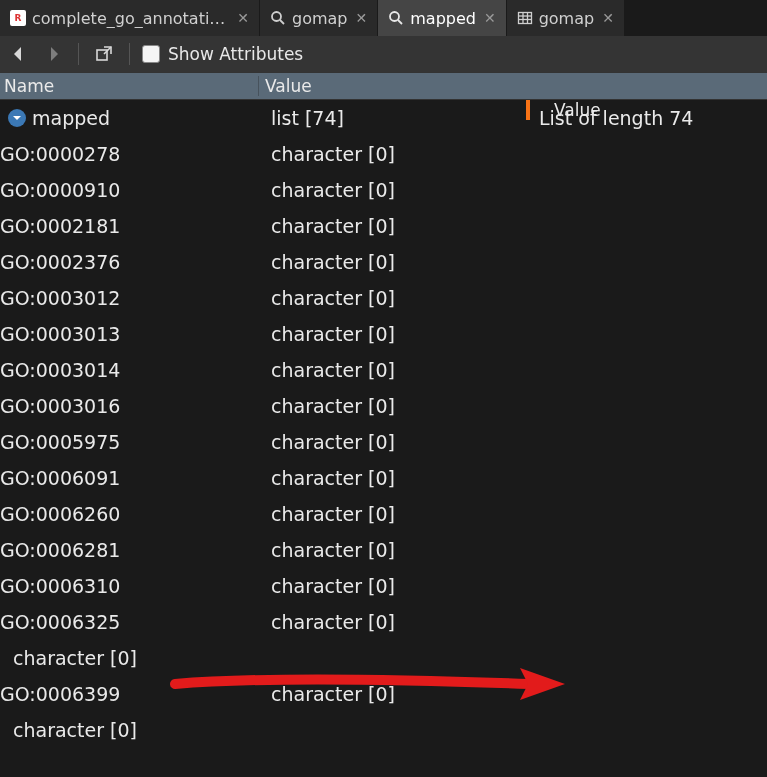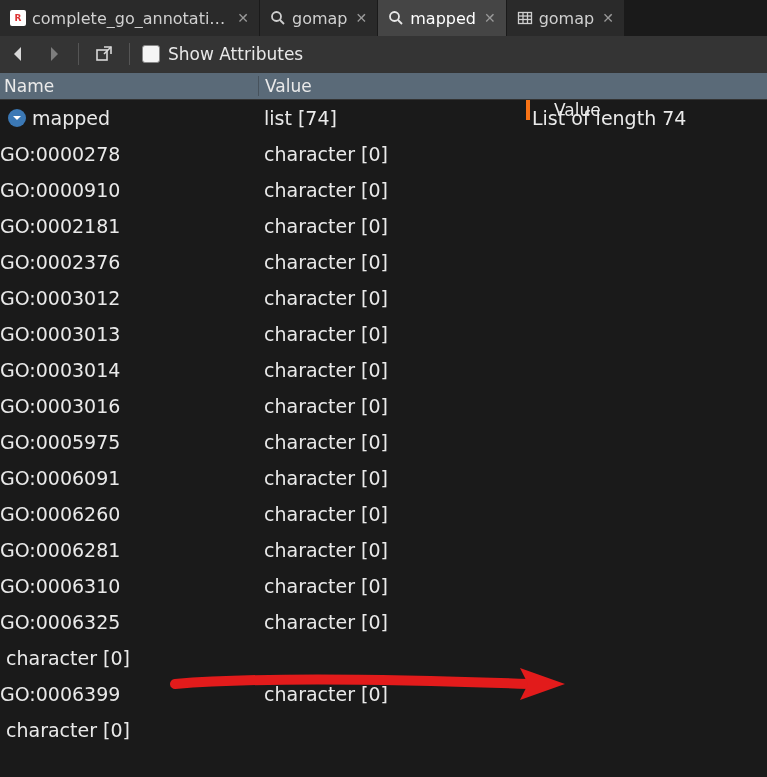--- a/index.html
+++ b/index.html
@@ -100,21 +100,21 @@
   
   .tree { }
   .row {
     display: flex;
     height: 36px;
     align-items: center;
     font-size: 19px;
     color: #eaeaea;
   }
   .row .cell-name  { width: 258px; display: flex; align-items: center; }
-  .row .cell-type  { width: 268px; padding-left: 6px; }
+  .row .cell-type  { width: 268px; padding-left: 6px; margin-left: 7px; }
   .row .cell-value { flex: 1; padding-left: 6px; }
   .expand-toggle {
     width: 18px; height: 18px;
     border-radius: 50%;
     background: #3b78b5;
     color: #fff;
     display: inline-flex; align-items: center; justify-content: center;
     margin-left: 8px; margin-right: 6px;
     font-size: 14px;
     line-height: 1;

